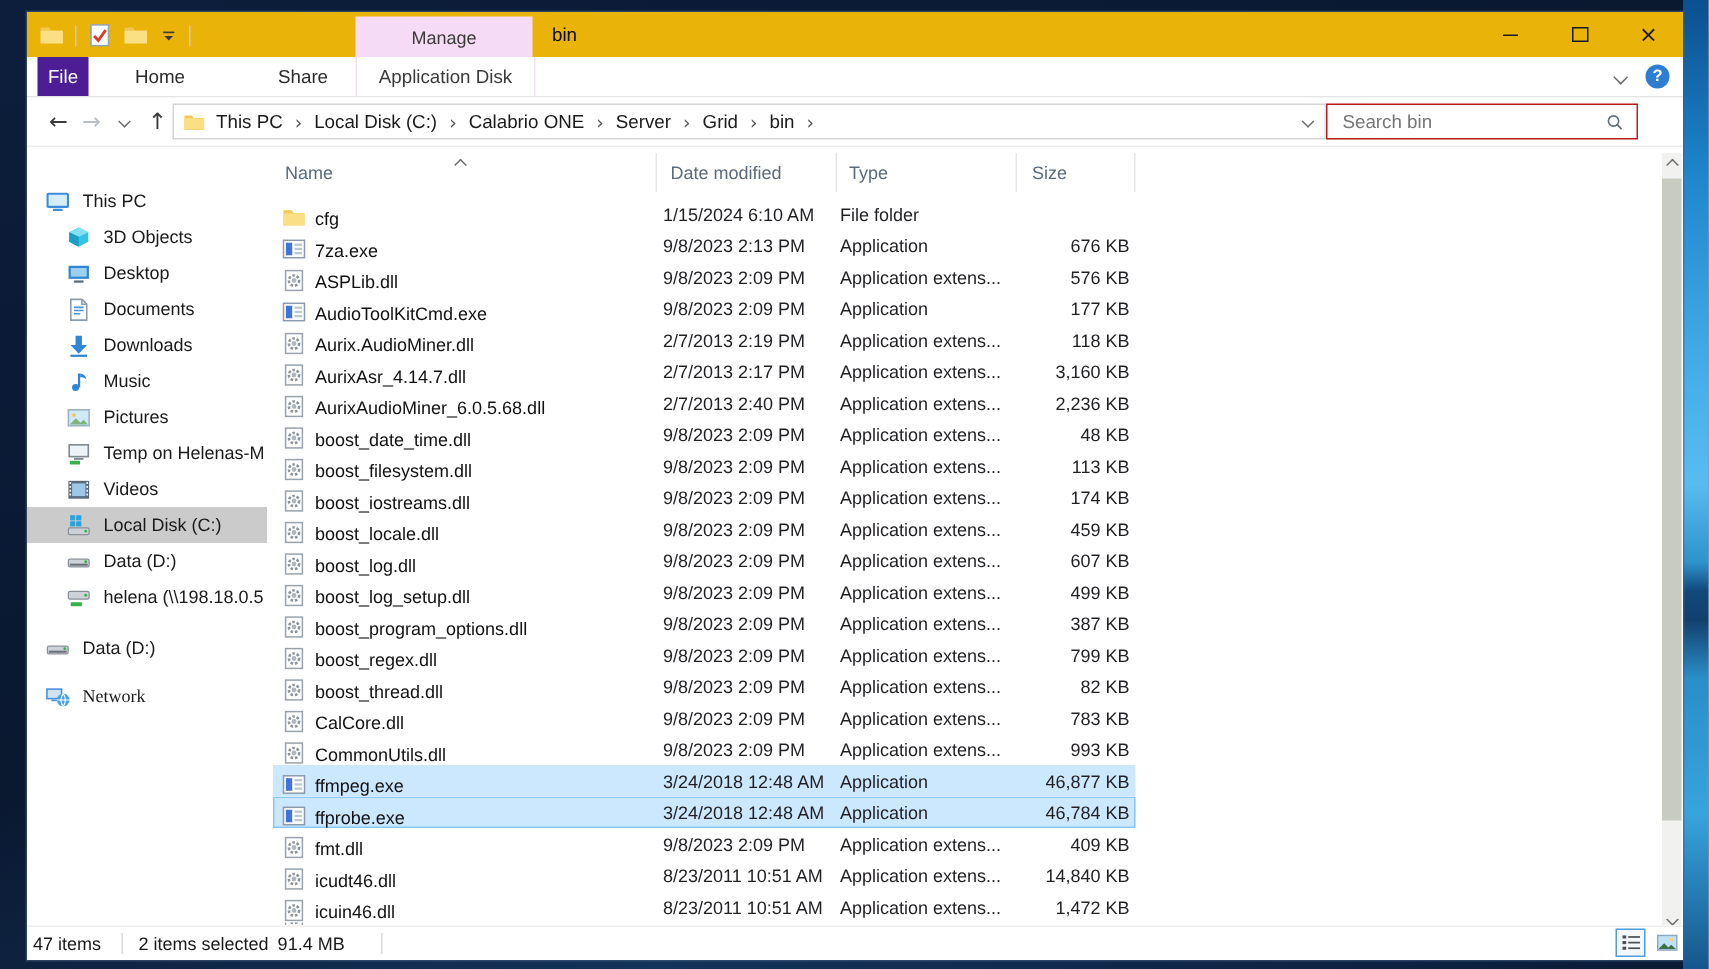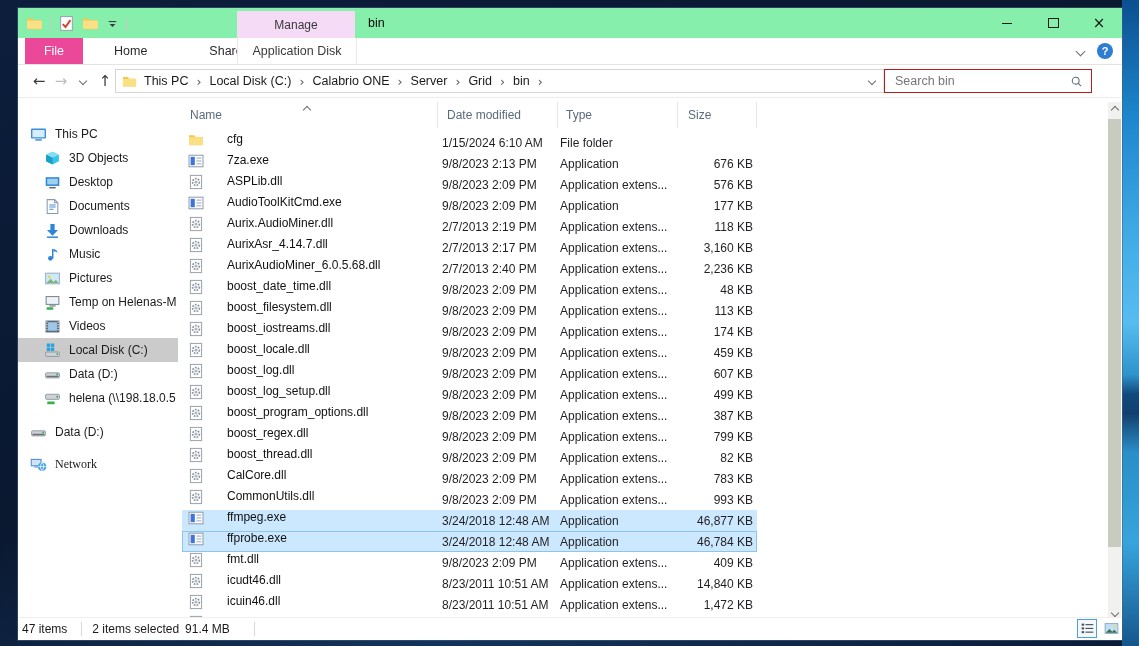--- a/index.html
+++ b/index.html
@@ -7,34 +7,34 @@
     width:1139px;height:646px;position:relative;overflow:hidden;
     background:linear-gradient(155deg,#0c1e3c 0%,#0a1830 45%,#14335a 72%,#0a1a36 100%);
     font-family:"Liberation Sans",sans-serif;-webkit-font-smoothing:antialiased;
   }
   .wallpaper-strip{position:absolute;right:0;top:0;width:17px;height:646px;
     background:linear-gradient(180deg,#0b4f8f 0%,#1e86cc 18%,#44ade8 38%,#58bcf0 50%,#2f93cc 58%,#11497c 61%,#12406e 64%,#2a8ec8 70%,#38a4dc 84%,#15568c 100%);}
   .window{position:absolute;left:18px;top:8px;width:1104px;height:632px;background:#fff;
     display:flex;flex-direction:column;outline:1px solid rgba(70,95,130,.55)}
   .icn{width:17px;height:17px;flex:none}
   
-  .titlebar{height:30px;position:relative;background:#86efac;flex:none}
+  .titlebar{height:30px;position:relative;background:#eab308;flex:none}
   .qat{position:absolute;left:8px;top:7px;display:flex;align-items:center;gap:7px}
   .qat .sep{width:1px;height:14px;background:#c9c9c9}
   .manage-tab{position:absolute;left:219px;top:3px;width:118px;height:27px;background:#f5dbf5;
     display:flex;align-items:center;justify-content:center;font-size:12px;color:#3a3a3a}
   .title-text{position:absolute;left:350px;top:8px;font-size:12.5px;color:#0a0a0a}
   .win-controls{position:absolute;right:0;top:0;height:30px;display:flex}
   .win-btn{width:46px;height:30px;display:flex;align-items:center;justify-content:center}
   .g-min{width:10px;height:1px;background:#1a1a1a}
   .g-max{width:9px;height:8px;border:1px solid #1a1a1a}
   .g-close{font-family:"DejaVu Sans",sans-serif;font-size:15px;color:#1a1a1a;line-height:1}
   
   .tabsrow{height:26px;flex:none;display:flex;align-items:stretch;position:relative;border-bottom:1px solid #e4e4e4;background:#fff}
-  .tab-file{margin-left:7px;width:58px;background:#ec4899;color:#fff;display:flex;align-items:center;justify-content:center;font-size:12.5px}
+  .tab-file{margin-left:7px;width:34px;background:#4c1d95;color:#fff;display:flex;align-items:center;justify-content:center;font-size:12.5px}
   .tab{padding:0 31px;display:flex;align-items:center;color:#2b2b2b;font-size:12.5px}
   .tab-apptools{position:absolute;left:219px;top:0;width:118px;height:26px;display:flex;align-items:center;justify-content:center;
     color:#3a3a3a;font-size:12.5px;background:#fff;border-left:1px solid #f0e2f0;border-right:1px solid #f0e2f0}
   .ribbon-right{position:absolute;right:9px;top:0;height:100%;display:flex;align-items:center;gap:13px}
   .help-btn{width:16px;height:16px;border-radius:50%;background:#2d7dd2;color:#fff;font-size:11px;font-weight:bold;
     display:flex;align-items:center;justify-content:center}
   .chev{display:inline-block;width:6px;height:6px;border-right:1.5px solid #6d6d6d;border-bottom:1.5px solid #6d6d6d}
   .chev.down{transform:rotate(45deg)}
   .chev.up{transform:rotate(-135deg)}
   .chev.small{width:5px;height:5px}
@@ -60,21 +60,21 @@
   .side-item.lvl1{padding-left:26px}
   .side-item.selected{background:#cbcbcb}
   
   .listwrap{position:absolute;left:164px;top:0;width:926px;height:522px}
   .lheader{position:absolute;left:0;top:4px;height:26px;display:flex;color:#5b6b7b;font-size:12px}
   .hcell{box-sizing:border-box;border-right:1px solid #e6e6e6;display:flex;align-items:center;padding-left:8px;position:relative}
   .h-name{width:256px}.h-date{width:120px;padding-left:9px}.h-type{width:120px}.h-size{width:79px;padding-left:10px}
   .sort-caret{position:absolute;left:122px;top:5px}
   .rows{position:absolute;left:0;top:34px;width:926px}
   .frow{height:21px;display:flex;align-items:center;font-size:12px;color:#211f23;width:575px}
-  .c-name{width:256px;box-sizing:border-box;padding-left:6px;display:flex;align-items:flex-start;gap:23px;overflow:hidden;height:100%}
+  .c-name{width:256px;box-sizing:border-box;padding-left:6px;display:flex;align-items:flex-end;gap:6px;overflow:hidden;height:100%}
   .c-name .icn{width:16px;height:16px}
   .fname{white-space:nowrap;color:#111}
   .c-date{width:120px;box-sizing:border-box;padding-left:4px;color:#211f23}
   .c-type{width:120px;box-sizing:border-box;padding-left:2px;white-space:nowrap;overflow:hidden}
   .c-size{width:79px;box-sizing:border-box;text-align:right;padding-right:4px}
   .frow.selected{background:#cce8ff}
   .frow.focused{background:#cce8ff;box-shadow:inset 0 0 0 1px #8cc5ef}
   .frow.partial{height:5px;overflow:hidden;align-items:flex-start}
   
   .vscroll{position:absolute;left:1090px;top:4px;width:13px;height:518px;background:#f1f1ef}

